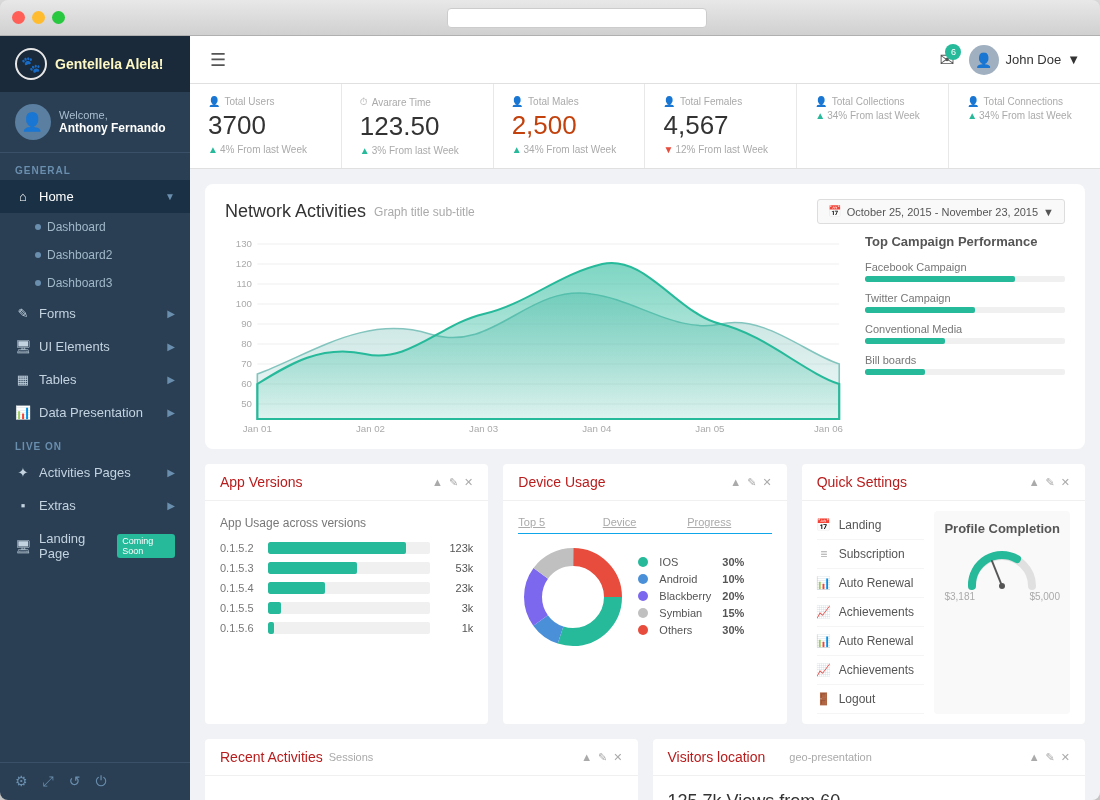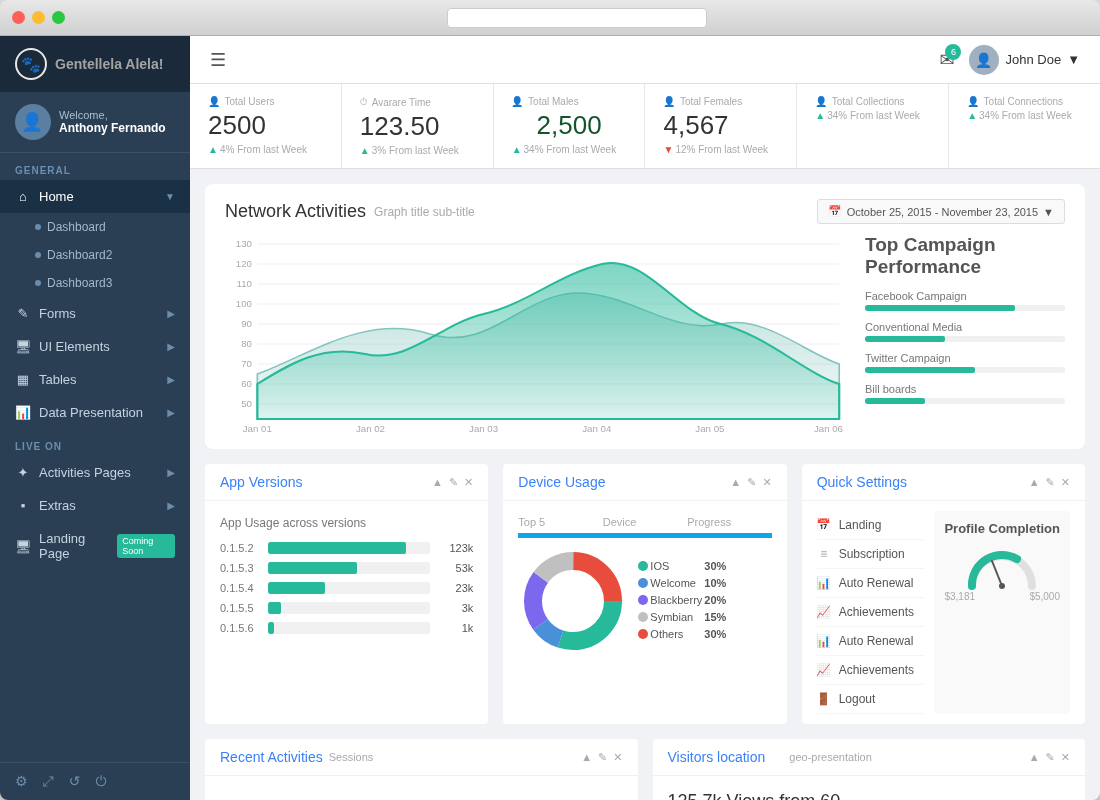--- a/index.html
+++ b/index.html
@@ -70,21 +70,21 @@
       width: 32px;
       height: 32px;
       border: 2px solid #e7e7e7;
       border-radius: 50%;
       display: flex;
       align-items: center;
       justify-content: center;
       font-size: 16px;
       flex-shrink: 0;
     }
-    .logo-text { font-size: 14px; font-weight: bold; color: #a3a3a3; }
+    .logo-text { font-size: 14px; font-weight: bold; color: #fef9c3; }
 
     .sidebar-profile {
       padding: 12px 15px;
       display: flex;
       align-items: center;
       gap: 8px;
       border-bottom: 1px solid #3a5068;
     }
     .avatar {
       width: 36px; height: 36px; border-radius: 50%;
@@ -195,21 +195,21 @@
       border-bottom: 1px solid #e0e0e0;
     }
     .stat-card {
       flex: 1;
       padding: 12px 18px;
       border-right: 1px solid #e8e8e8;
     }
     .stat-card:last-child { border-right: none; }
     .stat-label { font-size: 10px; color: #aaa; display: flex; align-items: center; gap: 4px; margin-bottom: 3px; }
     .stat-value { font-size: 26px; font-weight: 300; color: #333; margin-bottom: 3px; }
-    .stat-value.teal { color: #14532d; text-align: center; }
+    .stat-value.teal { color: #c2410c; }
     .stat-change { font-size: 10px; color: #aaa; display: flex; align-items: center; gap: 2px; }
     .stat-change .up { color: #26B99A; }
     .stat-change .down { color: #e74c3c; }
 
     
     .content-scroll {
       flex: 1;
       overflow-y: auto;
       padding: 15px;
     }
@@ -249,21 +249,21 @@
       flex: 1;
       position: relative;
       height: 200px;
     }
     .area-chart-container svg { width: 100%; height: 100%; }
 
     .campaign-panel {
       width: 200px;
       flex-shrink: 0;
     }
-    .campaign-panel h4 { font-size: 19px; color: #555; margin-bottom: 12px; font-weight: 600; }
+    .campaign-panel h4 { font-size: 13px; color: #555; margin-bottom: 12px; font-weight: 600; }
     .campaign-item { margin-bottom: 10px; }
     .campaign-name { font-size: 11px; color: #777; margin-bottom: 3px; }
     .progress-bar-bg { background: #f0f0f0; border-radius: 2px; height: 6px; overflow: hidden; }
     .progress-bar-fill { height: 100%; border-radius: 2px; background: #26B99A; }
 
     
     .three-col-grid {
       display: grid;
       grid-template-columns: 1fr 1fr 1fr;
       gap: 15px;
@@ -276,46 +276,47 @@
       padding: 0;
       overflow: hidden;
     }
     .widget-header {
       padding: 10px 15px;
       border-bottom: 1px solid #f0f0f0;
       display: flex;
       align-items: center;
       justify-content: space-between;
     }
-    .widget-title { font-size: 14px; color: #3b82f6; font-weight: 500; }
+    .widget-title { font-size: 14px; color: #b91c1c; font-weight: 500; }
     .widget-controls { display: flex; gap: 6px; color: #aaa; font-size: 11px; }
     .widget-body { padding: 15px; }
 
     
     .app-version-subtitle { font-size: 12px; color: #777; margin-bottom: 12px; }
     .version-row { display: flex; align-items: center; gap: 8px; margin-bottom: 8px; }
     .version-label { font-size: 11px; color: #777; width: 40px; flex-shrink: 0; }
     .version-bar-bg { flex: 1; background: #f0f0f0; border-radius: 2px; height: 12px; overflow: hidden; }
     .version-bar-fill { height: 100%; border-radius: 2px; }
     .version-count { font-size: 11px; color: #555; width: 35px; text-align: right; flex-shrink: 0; }
 
     
     .device-table-header {
       display: grid;
       grid-template-columns: 1fr 1fr 1fr;
       font-size: 11px;
       color: #aaa;
       margin-bottom: 8px;
       padding-bottom: 5px;
-      border-bottom: 5px solid #0ea5e9;
+      border-bottom: 1px solid #0ea5e9;
+      text-decoration: underline;
     }
     .donut-legend-container { display: flex; gap: 10px; align-items: center; }
     .donut-chart { flex-shrink: 0; }
     .legend-list { font-size: 11px; color: #555; }
-    .legend-item { display: flex; align-items: center; gap: 2px; margin-bottom: 5px; }
+    .legend-item { display: flex; align-items: center; gap: 11px; margin-bottom: 5px; }
     .legend-dot { width: 10px; height: 10px; border-radius: 50%; flex-shrink: 0; }
     .legend-name { flex: 1; }
     .legend-pct { font-weight: 600; }
 
     
     .qs-list { list-style: none; }
     .qs-item {
       display: flex; align-items: center; gap: 8px;
       padding: 7px 0;
       border-bottom: 1px solid #f5f5f5;
@@ -466,21 +467,21 @@
           </div>
         </div>
       </div>
 
       <div class="stats-row">
         <div class="stat-card">
           <div class="stat-label">
             <span>👤</span>
             <span>Total Users</span>
           </div>
-          <div class="stat-value">2500</div>
+          <div class="stat-value">3700</div>
           <div class="stat-change">
             <span class="up">▲</span>
             <span>4% From last Week</span>
           </div>
         </div>
         <div class="stat-card">
           <div class="stat-label">
             <span>⏱</span>
             <span>Avarare Time</span>
           </div>
@@ -594,29 +595,29 @@
             </div>
             <div class="campaign-panel">
               <h4>Top Campaign Performance</h4>
               <div class="campaign-item">
                 <div class="campaign-name">Facebook Campaign</div>
                 <div class="progress-bar-bg">
                   <div class="progress-bar-fill" style="width:75%"></div>
                 </div>
               </div>
               <div class="campaign-item">
+                <div class="campaign-name">Twitter Campaign</div>
+                <div class="progress-bar-bg">
+                  <div class="progress-bar-fill" style="width:55%"></div>
+                </div>
+              </div>
+              <div class="campaign-item">
                 <div class="campaign-name">Conventional Media</div>
                 <div class="progress-bar-bg">
                   <div class="progress-bar-fill" style="width:40%"></div>
-                </div>
-              </div>
-              <div class="campaign-item">
-                <div class="campaign-name">Twitter Campaign</div>
-                <div class="progress-bar-bg">
-                  <div class="progress-bar-fill" style="width:55%"></div>
                 </div>
               </div>
               <div class="campaign-item">
                 <div class="campaign-name">Bill boards</div>
                 <div class="progress-bar-bg">
                   <div class="progress-bar-fill" style="width:30%"></div>
                 </div>
               </div>
             </div>
           </div>
@@ -701,21 +702,21 @@
                   </svg>
                 </div>
                 <div class="legend-list">
                   <div class="legend-item">
                     <span class="legend-dot" style="background:#26B99A"></span>
                     <span class="legend-name">IOS</span>
                     <span class="legend-pct">30%</span>
                   </div>
                   <div class="legend-item">
                     <span class="legend-dot" style="background:#4A90D9"></span>
-                    <span class="legend-name">Welcome</span>
+                    <span class="legend-name">Android</span>
                     <span class="legend-pct">10%</span>
                   </div>
                   <div class="legend-item">
                     <span class="legend-dot" style="background:#7B68EE"></span>
                     <span class="legend-name">Blackberry</span>
                     <span class="legend-pct">20%</span>
                   </div>
                   <div class="legend-item">
                     <span class="legend-dot" style="background:#c0c0c0"></span>
                     <span class="legend-name">Symbian</span>

